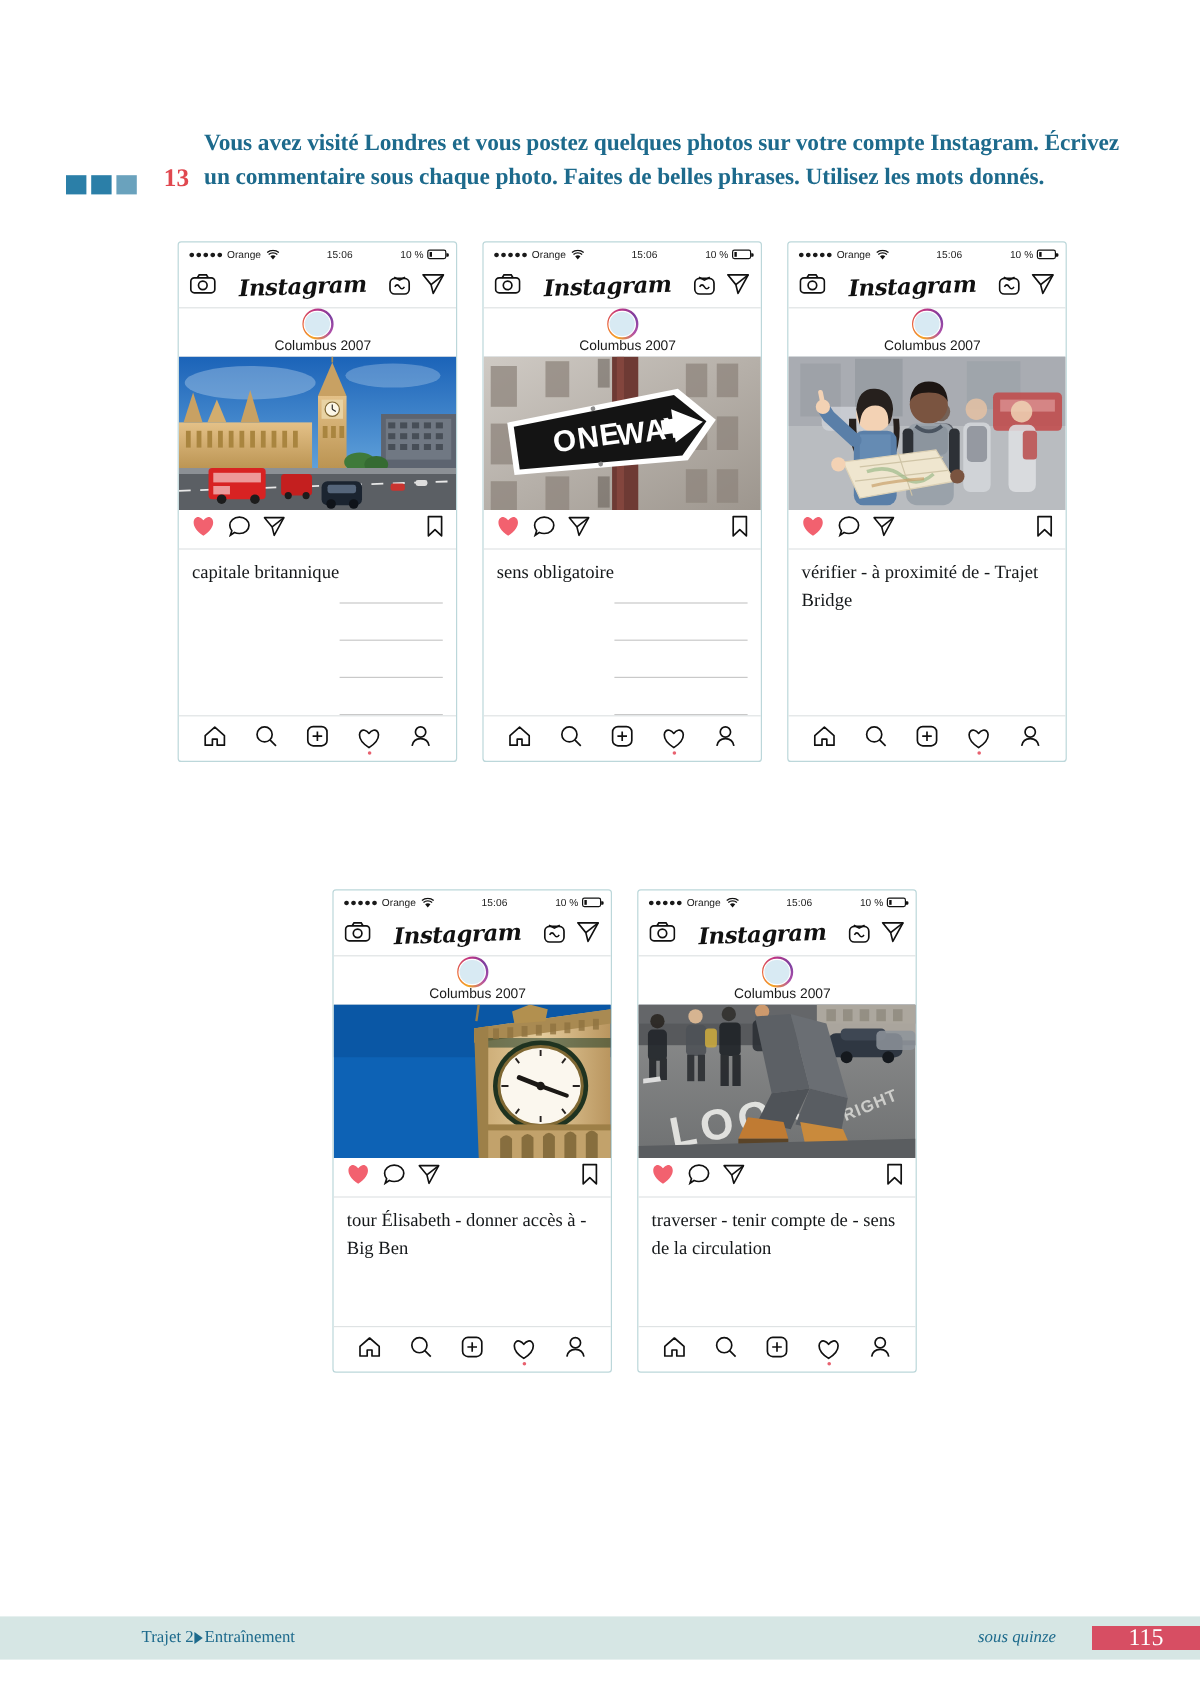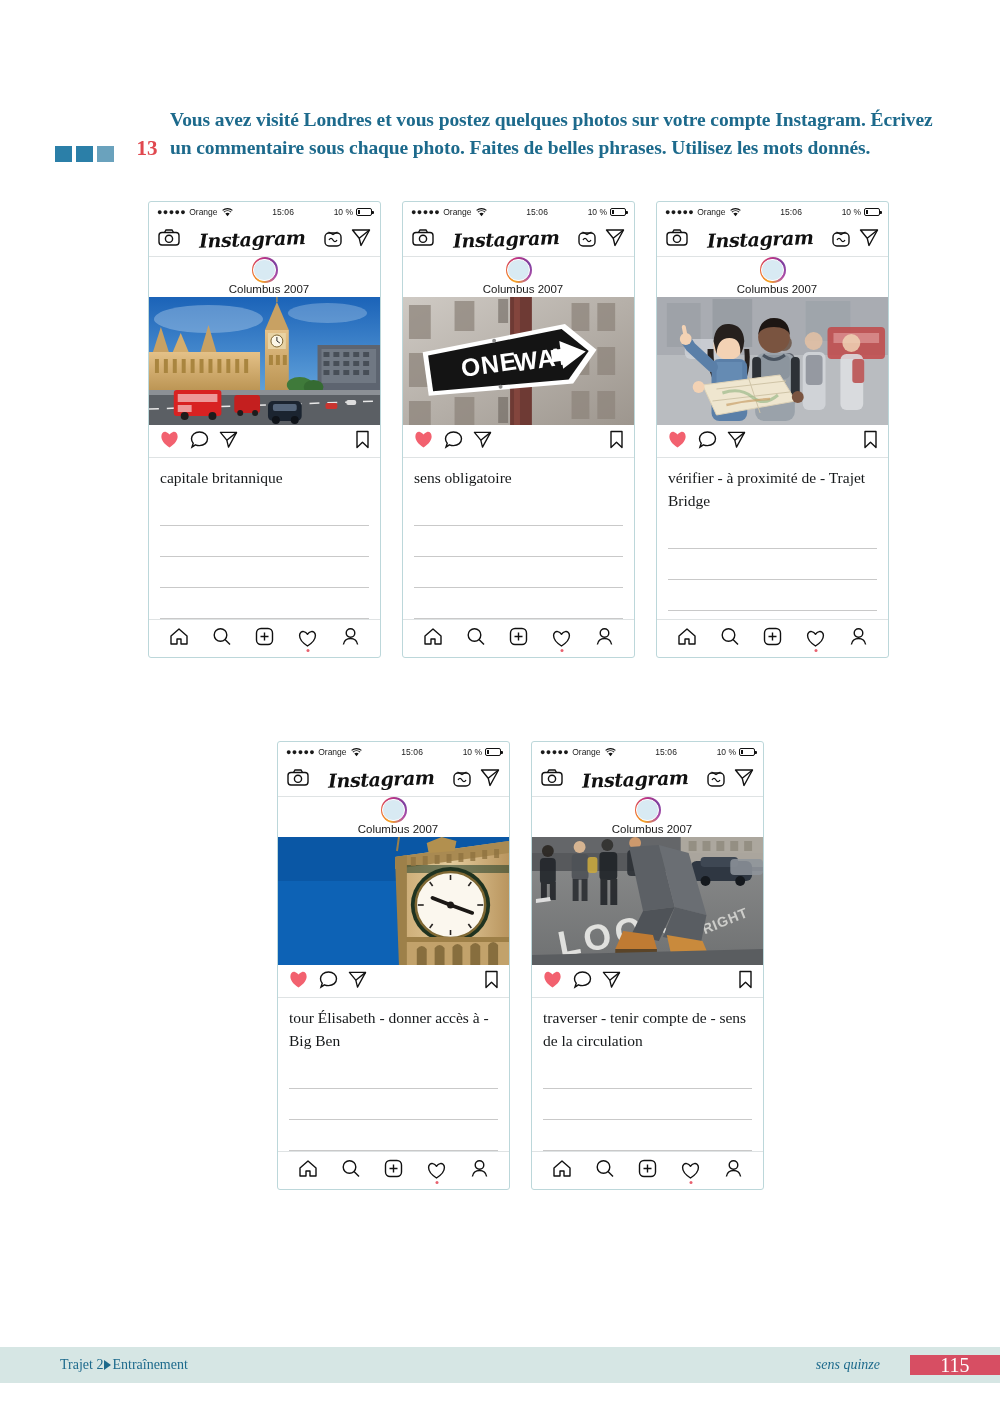--- a/index.html
+++ b/index.html
@@ -215,21 +215,21 @@
     border-bottom: 1px solid #dfe3e4;
     box-sizing: border-box;
   }
   .ig-actions .spacer { flex: 1 1 auto; }
 
   
   .ig-caption-area {
     padding: 8px 11px 0 11px;
     flex: 1 1 auto;
     display: flex;
-    flex-direction: column;
+    flex-direction: row;
   }
   .caption {
     font-family: "Liberation Serif", serif;
     font-size: 15.5px;
     line-height: 23px;
     color: #15181a;
   }
   .write-lines {
     margin-top: 6px;
     flex: 1 1 auto;
@@ -269,21 +269,21 @@
     position: absolute;
     left: 0;
     bottom: 31px;
     width: 1000px;
     height: 36px;
     background: #d6e6e4;
     display: flex;
     align-items: center;
   }
   .footer-left {
-    margin-left: 60px;
+    margin-left: 118px;
     font-family: "Liberation Serif", serif;
     font-size: 14px;
     color: #1d6a8c;
     display: flex;
     align-items: center;
     gap: 1px;
   }
   .footer-arrow {
     display: inline-block;
     width: 0; height: 0;
@@ -1220,16 +1220,16 @@
   </div>
 </div>
 
 <div class="footer-bar">
   <div class="footer-left">
     <span>Trajet 2</span>
     <span class="footer-arrow"></span>
     <span>Entraînement</span>
   </div>
   <div class="footer-right">
-    <span class="footer-words">sens quinze</span>
+    <span class="footer-words">sous quinze</span>
     <span class="footer-page">115</span>
   </div>
 </div>
 
 </body></html>

